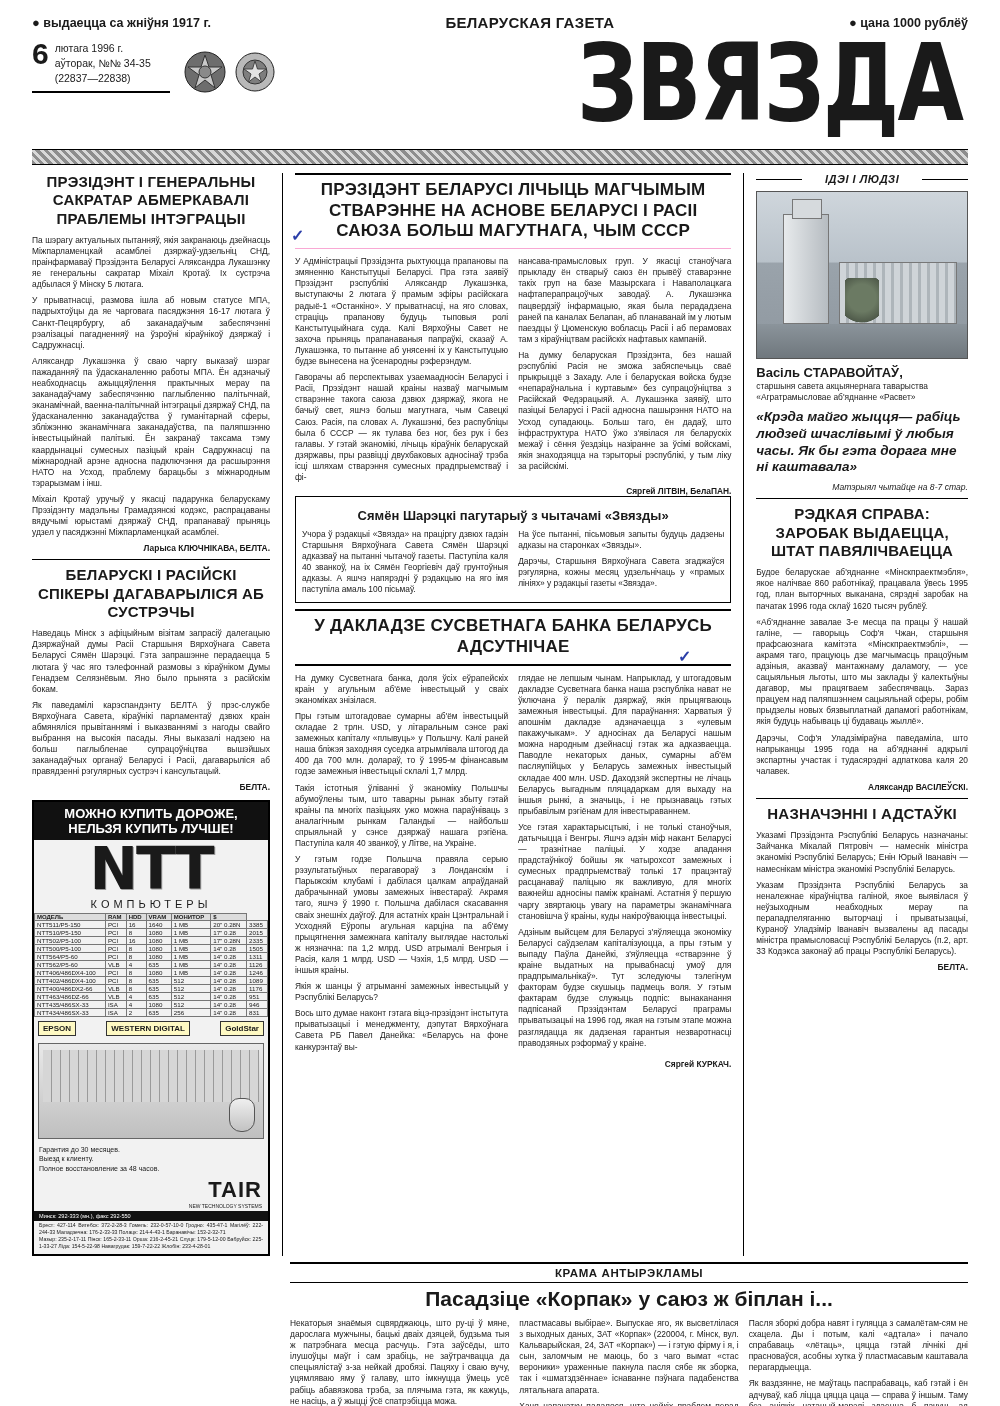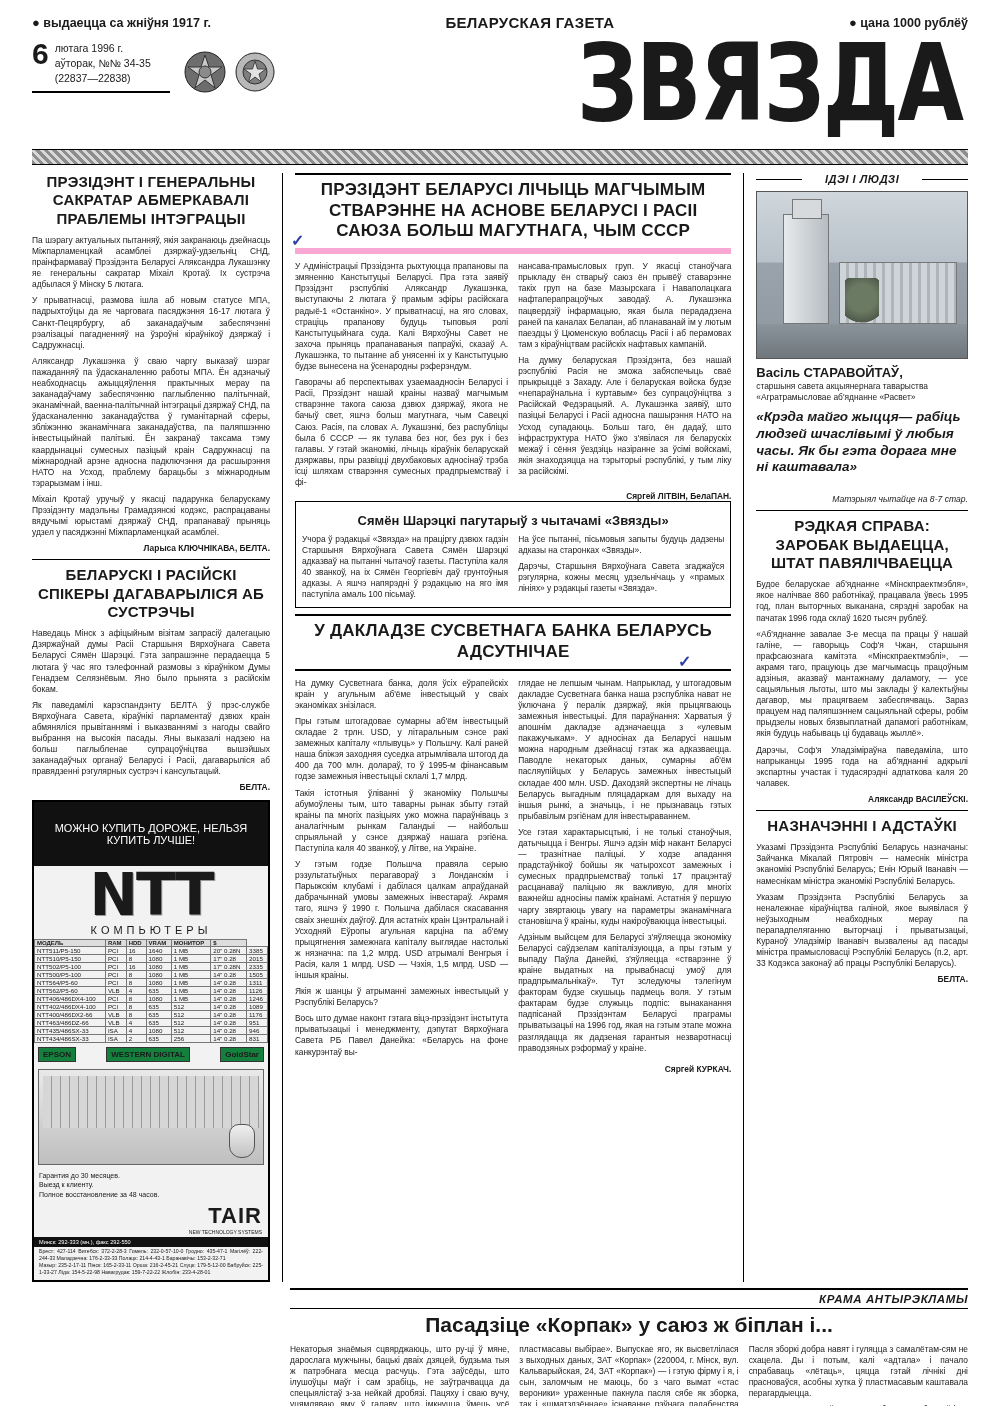--- a/index.html
+++ b/index.html
@@ -61,21 +61,21 @@
   }
   h2.head.big { font-size: 17px; }
   .rule-thin { border-top: 1px solid #000; margin: 6px 0; }
 
   p.body { font-size: 8.4px; line-height: 1.32; text-align: justify; margin: 0 0 5px 0; }
   .twocol { column-count: 2; column-gap: 10px; column-rule: none; }
   .sig { font-size: 8.4px; font-weight: bold; text-align: right; margin-top: 3px; }
 
   
   .boxhead {
-    border-top: 2px solid #000; border-bottom: 6px solid #f9a8d4;
+    border-top: 2px solid #000; border-bottom: 1px solid #f9a8d4;
     padding: 5px 0 6px 0; margin-bottom: 7px;
   }
   .boxhead h2 { margin: 0; }
 
   .check { color: #2b3ea8; font-weight: bold; font-size: 16px; }
 
   
   .tag {
     text-align:center; font-size: 11px; font-weight: bold; font-style: italic;
     letter-spacing: .5px; margin: 0 0 6px 0; position: relative;
@@ -111,69 +111,69 @@
   }
   .photo .tree {
     position:absolute; left: 88px; bottom: 30px; width: 34px; height: 50px;
     background: radial-gradient(circle at 50% 40%, #6b7a63 0 40%, #4f5a4a 70%, transparent 72%);
   }
 
   .pname { font-size: 13px; font-weight: bold; margin: 2px 0 1px 0; }
   .pdesc { font-size: 8.4px; line-height: 1.3; margin: 0 0 6px 0; }
   .quote {
     font-size: 13.5px; font-weight: bold; font-style: italic; line-height: 1.25;
-    margin: 4px 0 18px 0;
+    margin: 4px 0 6px 0;
   }
   .readmore { font-size: 8.6px; text-align:right; font-style: italic; }
 
   h3.sub {
     font-size: 13px; font-weight: bold; text-align:center; line-height:1.2;
     margin: 6px 0 5px 0;
   }
 
   
   .ad {
     margin: 8px 18px 0 18px; width: 238px; border: 2px solid #000; background: #f2f2f2;
     padding: 0; position: relative;
   }
   .ad-top {
-    background:#111; color:#fff; font-size: 11px; font-weight: normal; text-align:center;
-    padding: 20px 2px;
+    background:#111; color:#fff; font-size: 13px; font-weight: bold; text-align:center;
+    padding: 4px 2px;
   }
   .ad-logo {
     font-family: "DejaVu Sans", sans-serif; font-size: 58px; font-weight: bold;
     text-align:center; letter-spacing: -2px; line-height: .95; margin-top: 2px;
     text-shadow: 1px 1px 0 #999;
   }
   .ad-sub { text-align:center; font-size: 11px; font-weight: normal; letter-spacing: 4px; margin-bottom: 3px;}
   table.spec { width: 100%; border-collapse: collapse; font-size: 6.2px; }
   table.spec th, table.spec td { border: 1px solid #777; padding: 0px 2px; text-align:left; white-space: nowrap;}
   table.spec th { background:#ddd; font-size: 6px; }
   .ad-brands { display:flex; align-items:center; justify-content:space-between; padding: 4px 4px; font-size: 8px; font-weight: bold; }
-  .brandbox { border:1px solid #333; padding: 2px 4px; background:#15803d; font-size:8px; }
+  .brandbox { border:1px solid #333; padding: 2px 4px; background:#fef9c3; font-size:8px; }
   .kbd {
     height: 96px; margin: 3px 4px; background:
       linear-gradient(180deg,#e9e9e9,#bfbfbf);
     border:1px solid #666; position: relative; overflow:hidden;
   }
   .kbd .keys { position:absolute; left:4px; right:4px; top:6px; height: 52px;
     background: repeating-linear-gradient(90deg,#d6d6d6 0 8px,#9a9a9a 8px 9px),
                 repeating-linear-gradient(180deg,#cfcfcf 0 10px,#8f8f8f 10px 11px);
   }
   .kbd .mouse { position:absolute; right:8px; bottom:6px; width:26px; height:34px; border-radius:10px 10px 12px 12px; background:linear-gradient(180deg,#efefef,#c2c2c2); border:1px solid #555;}
   .ad-guar { font-size: 7px; line-height:1.4; padding: 3px 5px; }
   .ad-tair { text-align:right; font-size: 22px; font-weight:bold; padding: 0 6px 2px 4px; letter-spacing:1px;}
   .ad-tair small { display:block; font-size:5px; letter-spacing:0; font-weight:normal;}
   .ad-foot { font-size: 5.2px; line-height:1.35; padding: 1px 5px 4px; text-align:justify; }
   .ad-black { background:#111; color:#fff; font-size:5.6px; padding:2px 5px; }
 
   
   .bottom { padding: 6px 18px 0 18px; }
   .krama {
-    font-size: 11.5px; font-weight: bold; font-style: italic; text-align: right;
+    font-size: 11.5px; font-weight: bold; text-align: center;
     letter-spacing: .6px; border-top: 2px solid #000; border-bottom: 1px solid #000;
     padding: 3px 0; margin-bottom: 4px;
   }
   h2.bighead { font-size: 21px; font-weight: bold; text-align:center; margin: 2px 0 7px 0; }
   .bottom-grid { display:flex; gap: 10px; }
   .bcol { width: 228px; font-size: 8.4px; line-height: 1.33; text-align: justify; }
 
   .smallbox { border: 1px solid #000; padding: 5px 6px; margin-bottom: 6px; }
 </style>
 </head>

